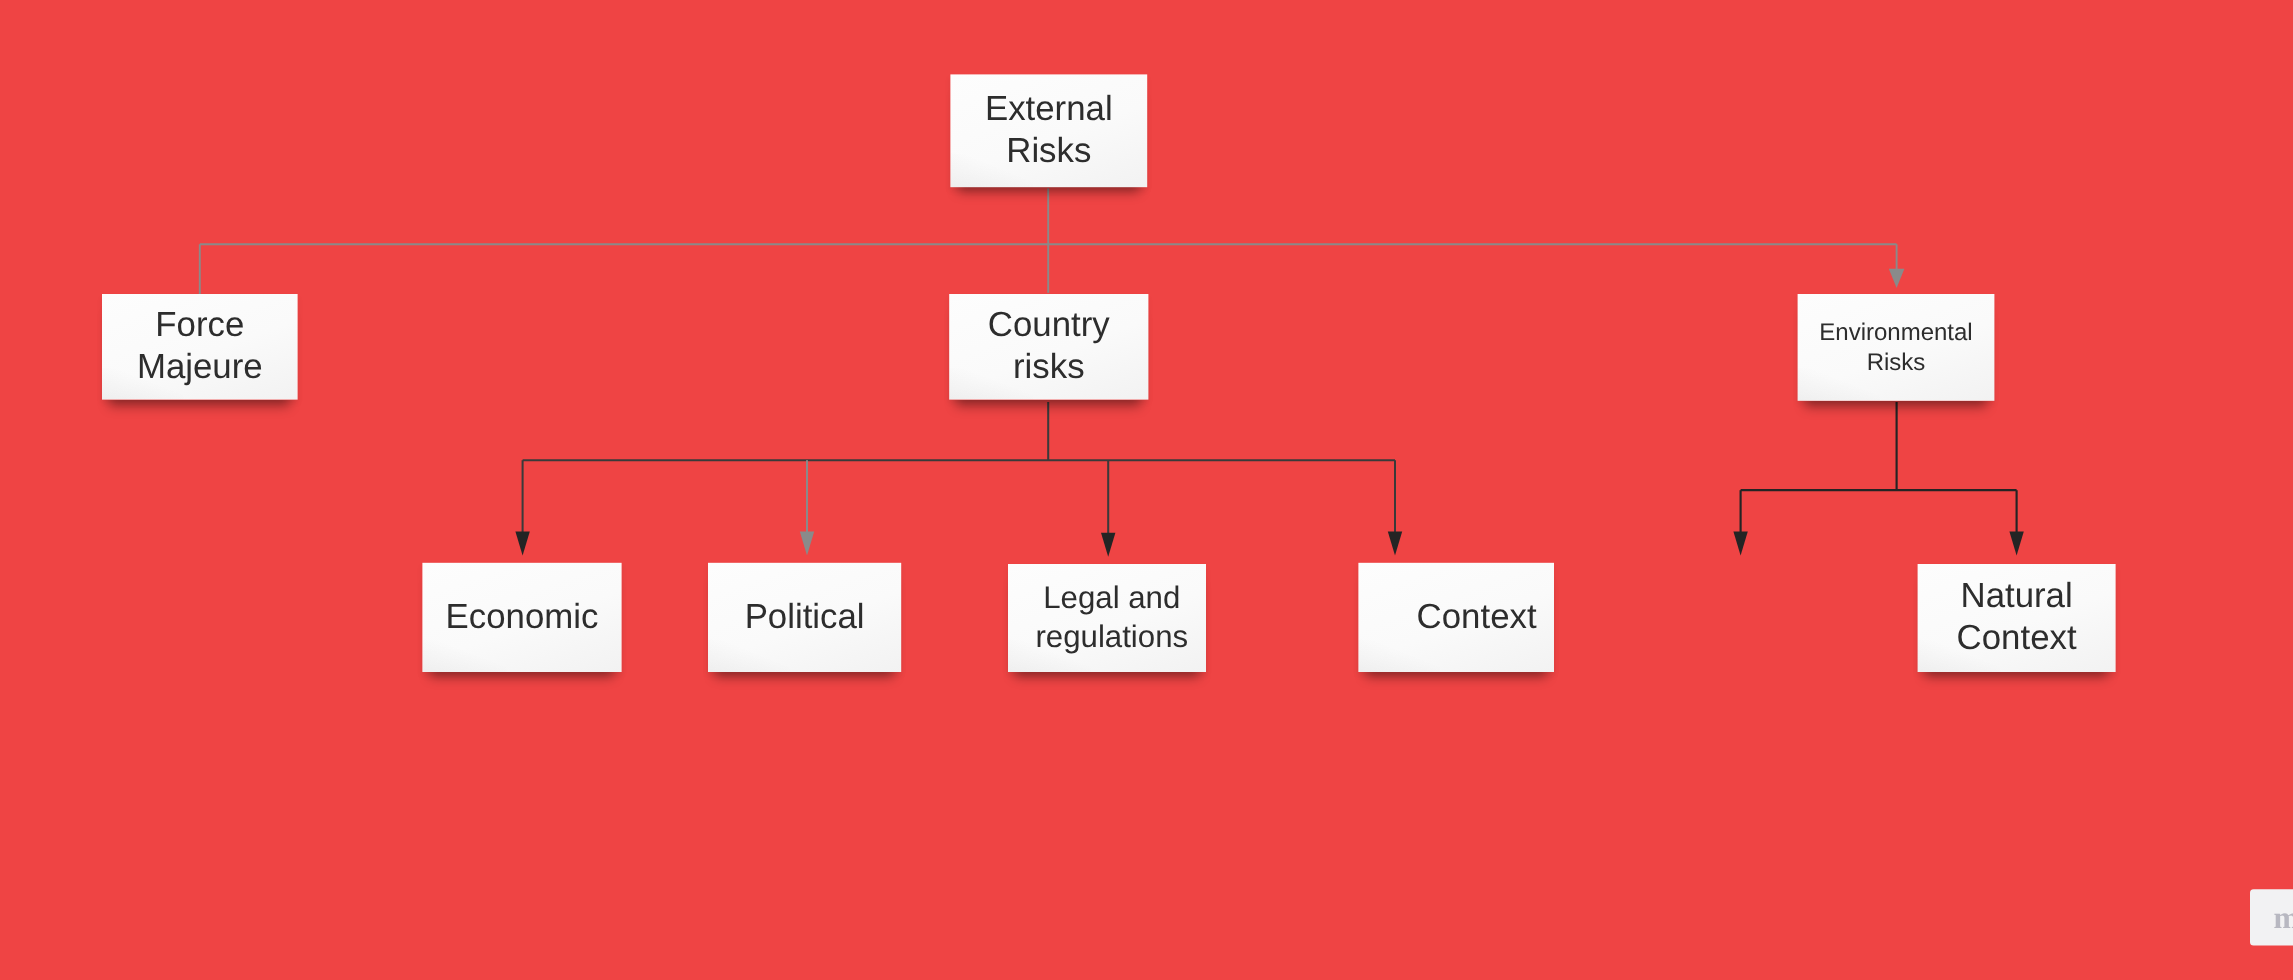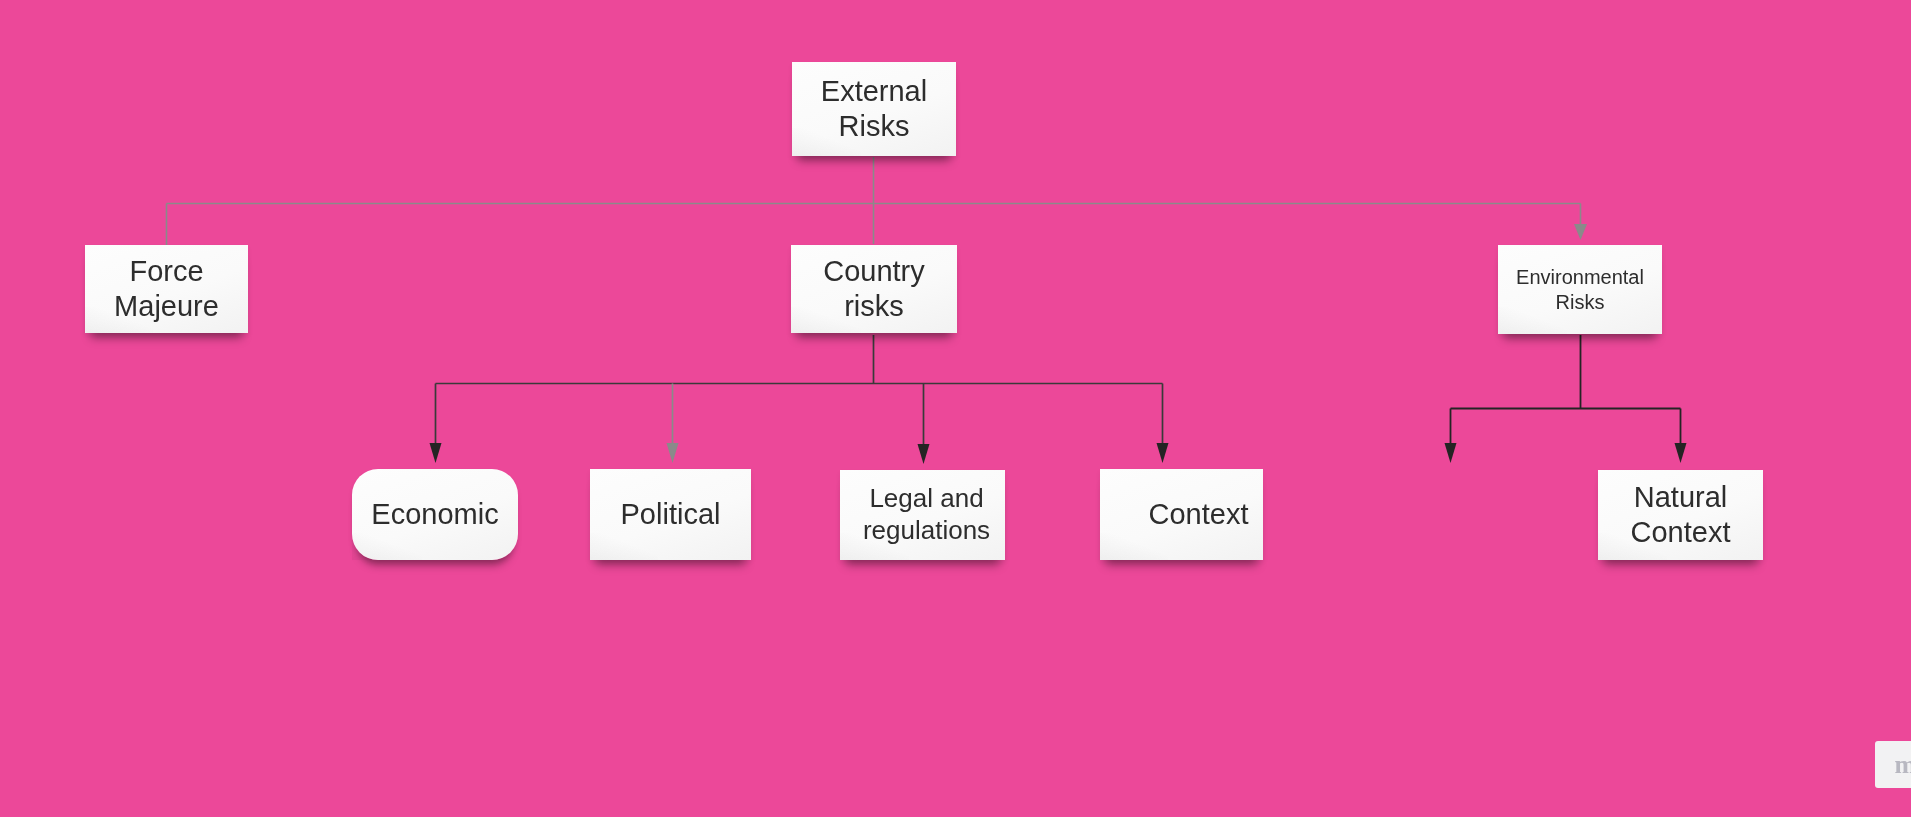--- a/index.html
+++ b/index.html
@@ -9,21 +9,21 @@
   body {
     width: 1911px;
     height: 817px;
     overflow: hidden;
     font-family: "Liberation Sans", "DejaVu Sans", sans-serif;
   }
   .canvas {
     position: relative;
     width: 1911px;
     height: 817px;
-    background: #ec4899;
+    background: #ef4444;
   }
   .connector-layer {
     position: absolute;
     left: 0;
     top: 0;
     width: 1911px;
     height: 817px;
     pointer-events: none;
   }
   .note {
@@ -124,33 +124,33 @@
   </div>
 
   <div class="note fs-default" style="left:791px; top:245px; width:166px; height:88px;">
     <span>Country risks</span>
   </div>
 
   <div class="note fs-env" style="left:1498px; top:245px; width:164px; height:89px;">
     <span>Environmental Risks</span>
   </div>
 
-  <div class="note fs-default" style="left:352px; top:469px; width:166px; height:91px;border-radius:26px;">
+  <div class="note fs-default" style="left:352px; top:469px; width:166px; height:91px;">
     <span>Economic</span>
   </div>
 
   <div class="note fs-default" style="left:590px; top:469px; width:161px; height:91px;">
     <span>Political</span>
   </div>
 
   <div class="note fs-legal" style="left:840px; top:470px; width:165px; height:90px;padding-left:14px;">
     <span>Legal and regulations</span>
   </div>
 
-  <div class="note fs-default" style="left:1100px; top:469px; width:163px; height:91px;padding-left:40px;">
+  <div class="note fs-default" style="left:1132px; top:469px; width:163px; height:91px;padding-left:40px;">
     <span>Context</span>
   </div>
 
 
   <div class="note fs-default" style="left:1598px; top:470px; width:165px; height:90px;">
     <span>Natural Context</span>
   </div>
 
   <div class="watermark">
     <span>miro</span>

